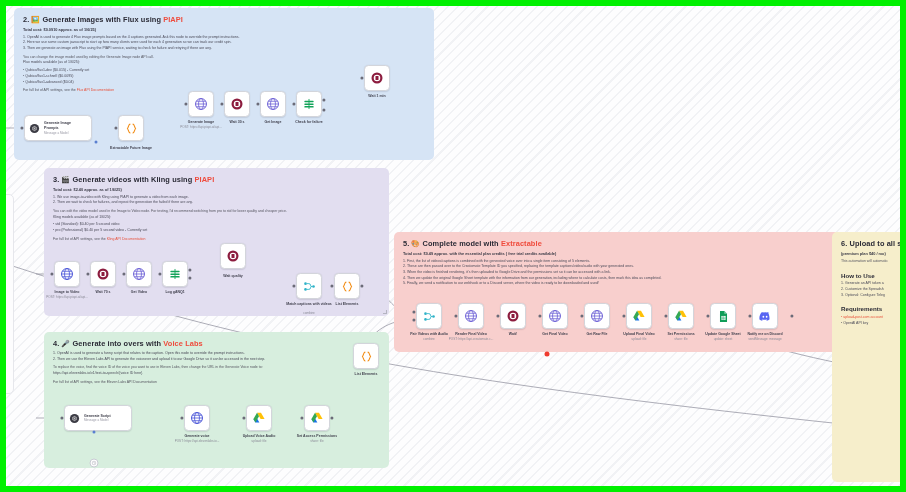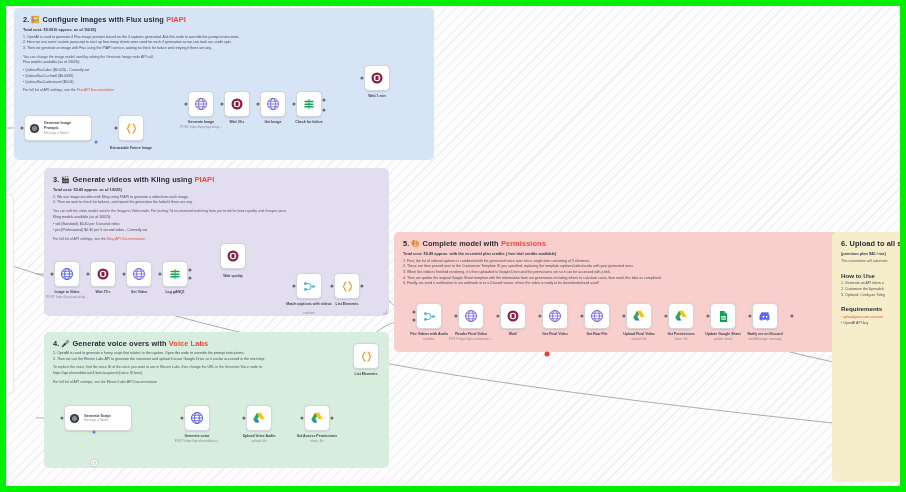--- a/index.html
+++ b/index.html
@@ -214,21 +214,21 @@
 
         <path d="M0,258 C40,270 120,300 250,330 C420,372 660,400 894,424"></path>
         <path d="M700,318 C740,336 800,352 870,364"></path>
       </g>
     </svg>
 
     <div class="note n-blue" style="left:8px; top:2px; width:420px; height:152px;">
       <div class="note-title">
         <span>2.</span>
         <span class="emoji">🖼️</span>
-        <span>Configure Images with Flux using </span><span class="accent">PIAPI</span>
+        <span>Generate Images with Flux using </span><span class="accent">PIAPI</span>
       </div>
       <div class="note-sub">Total cost: $0.0910 approx. as of 1/6/25)</div>
       <div class="note-li">1. OpenAI is used to generate 4 Flux image prompts based on the 4 captions generated. Ask this node to override the prompt instructions.</div>
       <div class="note-li">2. Here we use some custom javascript to start up how many clients were used for each 4 generation so we can track our credit spin.</div>
       <div class="note-li">3. Then we generate an image with Flux using the PIAPI service, waiting to check for failure and retrying if there are any.</div>
       <div class="note-p">You can change the image model used by editing the Generate Image node API call.</div>
       <div class="note-li">Flux models available (as of 1/6/25):</div>
       <div style="height:2px"></div>
       <div class="note-li">• Qubico/flux1-dev ($0.015) - Currently set</div>
       <div class="note-li">• Qubico/flux1-schnell ($0.0095)</div>
@@ -255,34 +255,34 @@
       <div class="note-p">
         <span>For full list of API settings, see the </span><span class="lk">Kling API Documentation</span>
       </div>
       <div class="note-resize"></div>
     </div>
 
     <div class="note n-green" style="left:38px; top:326px; width:345px; height:136px;">
       <div class="note-title">
         <span>4.</span>
         <span class="emoji">🎤</span>
-        <span>Generate voice overs with </span><span class="accent">Voice Labs</span>
+        <span>Generate into overs with </span><span class="accent">Voice Labs</span>
       </div>
       <div class="note-li">1. OpenAI is used to generate a funny script that relates to the caption. Open this node to override the prompt instructions.</div>
       <div class="note-li">2. Then we use the Eleven Labs API to generate the voiceover and upload it to our Google Drive so it can be accessed in the next step.</div>
       <div class="note-p">To replace the voice, find the voice ID of the voice you want to use in Eleven Labs, then change the URL in the Generate Voice node to:</div>
       <div class="note-li">https://api.elevenlabs.io/v1/text-to-speech/{voice ID here}</div>
       <div class="note-p">For full list of API settings, see the Eleven Labs API Documentation</div>
     </div>
 
     <div class="note n-pink" style="left:388px; top:226px; width:445px; height:120px;">
       <div class="note-title">
         <span>5.</span>
         <span class="emoji">🎨</span>
-        <span>Complete model with </span><span class="accent">Permissions</span>
+        <span>Complete model with </span><span class="accent">Extractable</span>
       </div>
       <div class="note-sub">Total cost: $0.49 approx. with the essential plan credits ( free trial credits available)</div>
       <div class="note-li">1. First, the list of videos/captions is combined with the generated voice over into a single item consisting of 5 elements.</div>
       <div class="note-li">2. These are then passed over to the Creatomate Template ID you specified, replacing the template captions/video/audio with your generated ones.</div>
       <div class="note-li">3. When the video is finished rendering, it's then uploaded to Google Drive and the permissions set so it can be accessed with a link.</div>
       <div class="note-li">4. Then we update the original Google Sheet template with the information from our generation, including where to calculate costs, then mark this idea as completed.</div>
       <div class="note-li">5. Finally, we send a notification to our webhook or to a Discord server, where the video is ready to be downloaded and used!</div>
     </div>
 
     <div class="note n-cream" style="left:826px; top:226px; width:240px; height:250px;">

